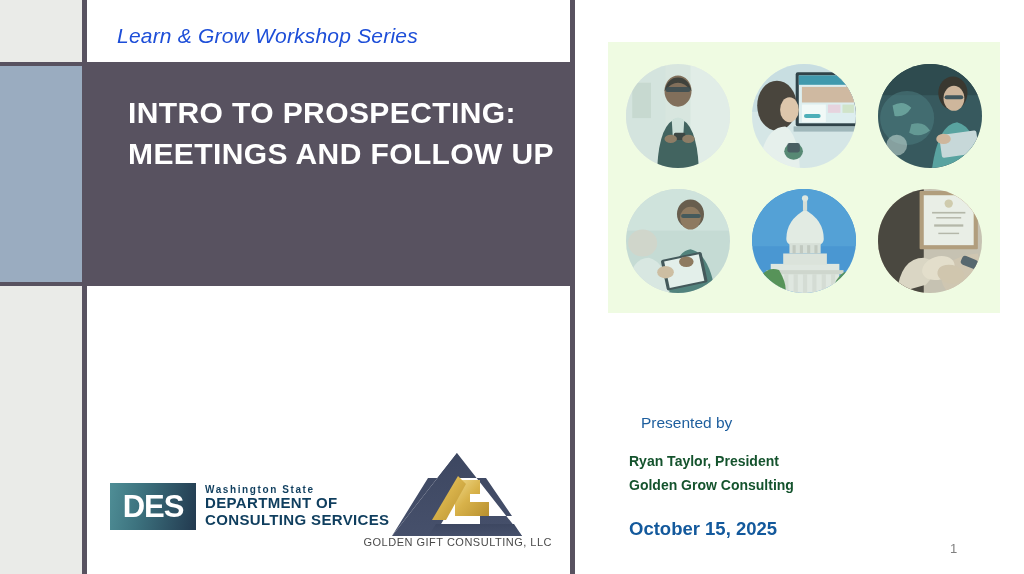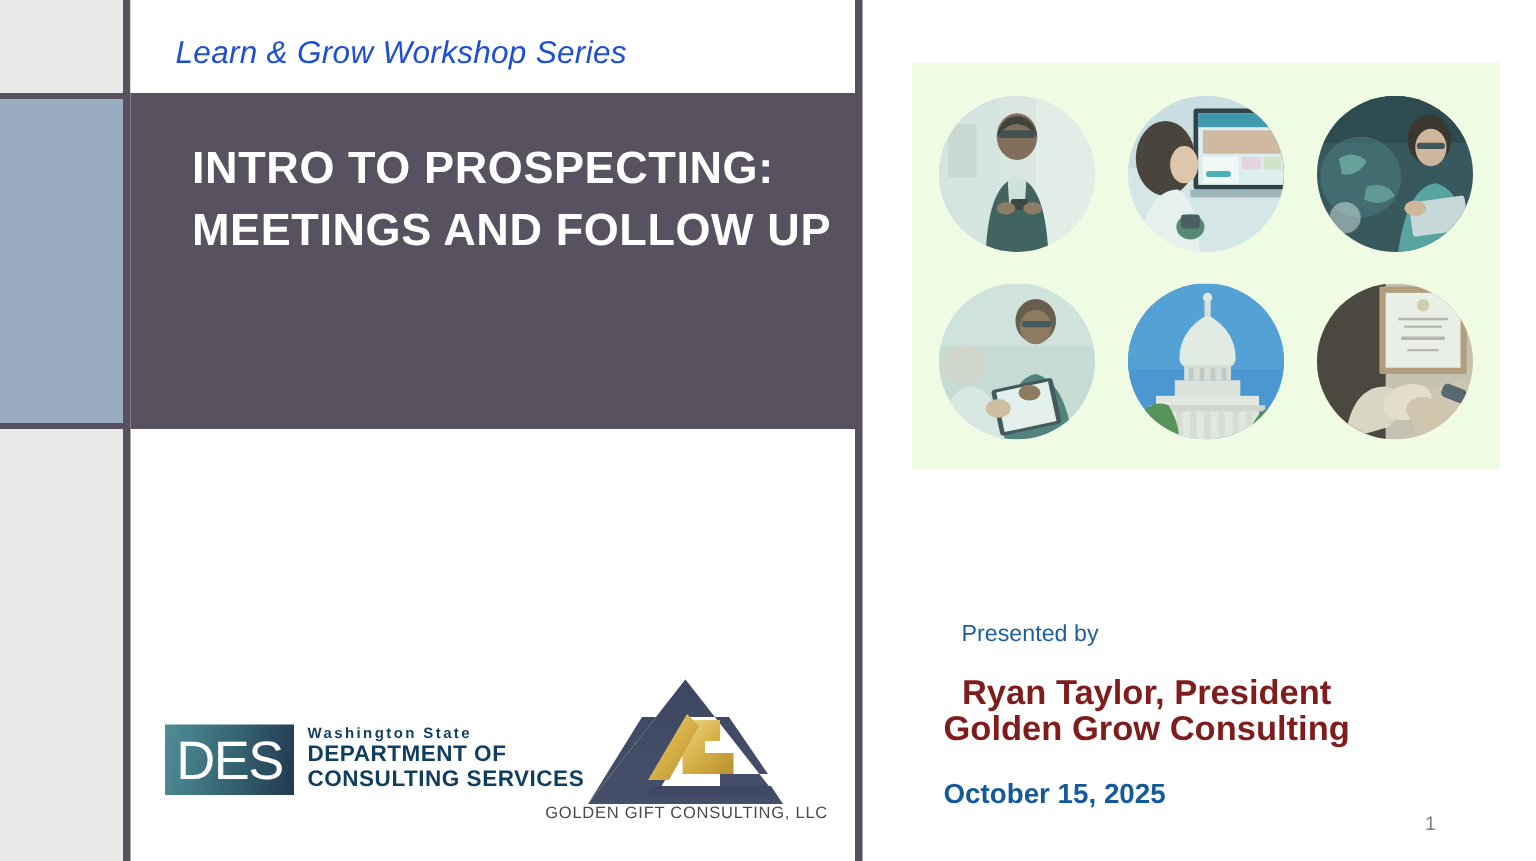--- a/index.html
+++ b/index.html
@@ -130,22 +130,22 @@
   .des-mark {
     width: 86px;
     height: 47px;
     background: linear-gradient(100deg, #4f8e96 0%, #3d737f 35%, #22394f 100%);
     display: flex;
     align-items: center;
     justify-content: center;
   }
   .des-mark-text {
     color: #ffffff;
-    font-size: 36px;
-    font-weight: normal;
+    font-size: 31px;
+    font-weight: bold;
     letter-spacing: -1px;
     line-height: 1;
   }
   .des-words {
     margin-left: 9px;
     color: #0f3e5e;
     line-height: 1.12;
   }
   .des-words .l1 {
     font-size: 10px;
@@ -222,25 +222,24 @@
     left: 629px;
     top: 414px;
     font-size: 15.5px;
     color: #1d5e9e;
     margin-left: 12px;
   }
   .presenter-name {
     position: absolute;
     left: 629px;
     top: 449px;
-    font-size: 23px;
-    font-weight: bold;
-    color: #7f1d1d;
+    font-size: 14px;
+    font-weight: bold;
+    color: #14532d;
     line-height: 24px;
-    text-align: center;
   }
   .presenter-date {
     position: absolute;
     left: 629px;
     top: 518px;
     font-size: 18.5px;
     font-weight: bold;
     color: #13599c;
   }
   .page-number {

